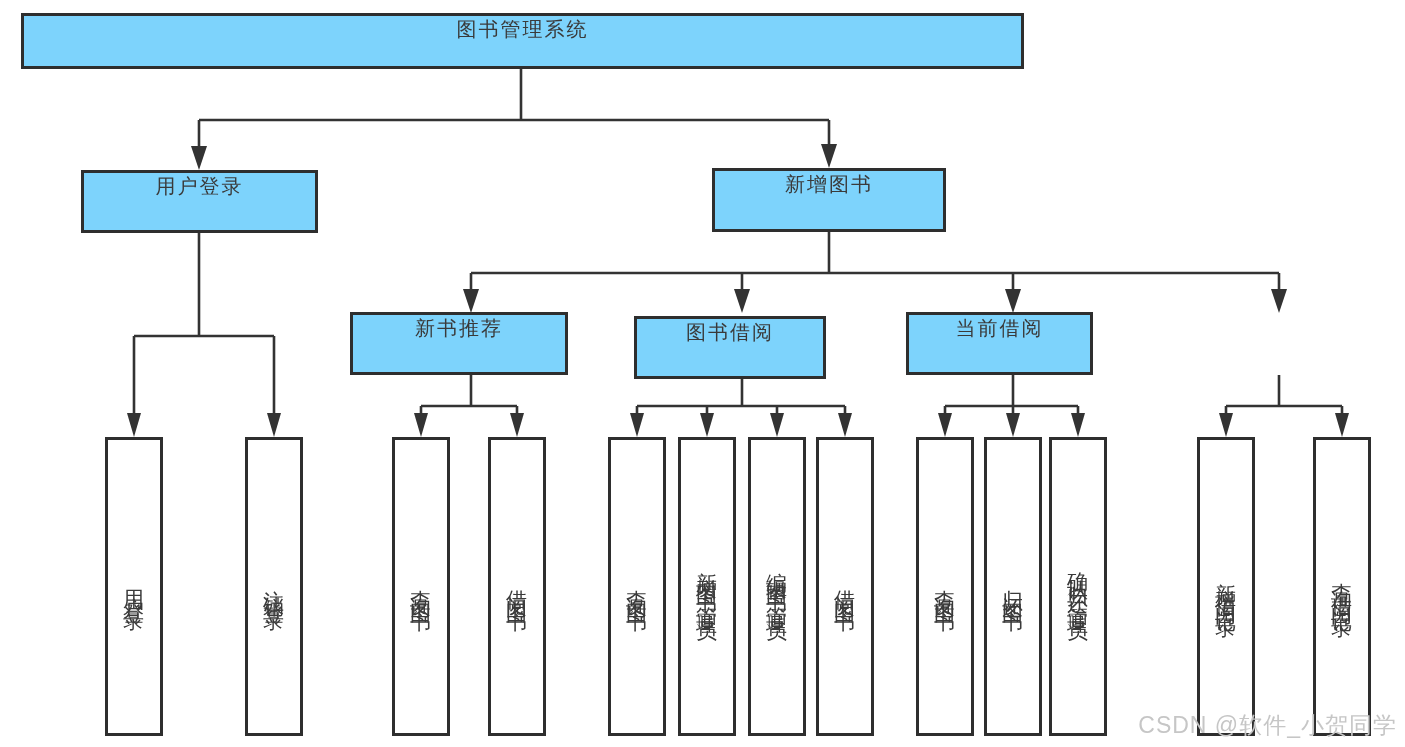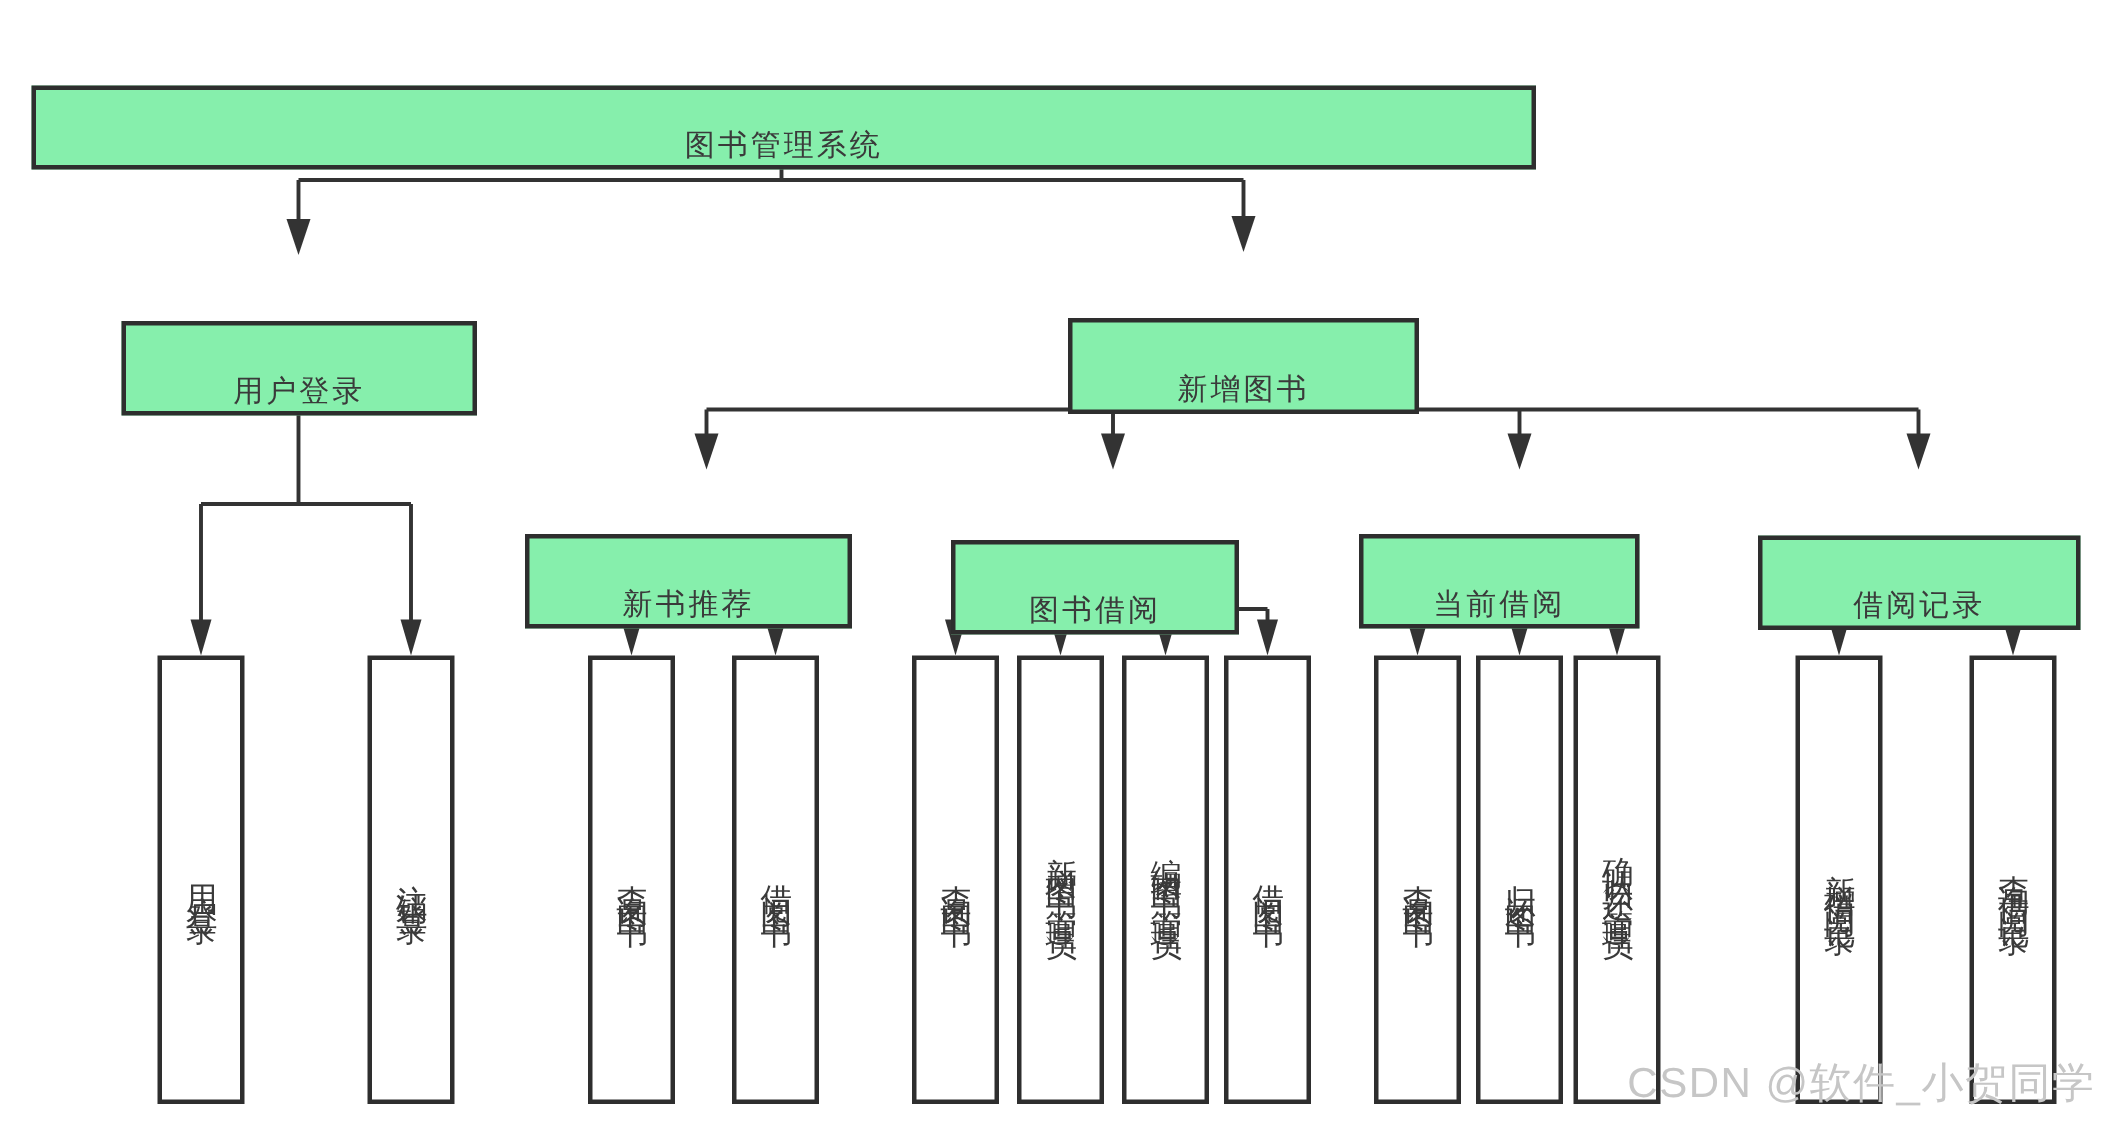--- a/index.html
+++ b/index.html
@@ -9,26 +9,25 @@
     font-family: "Liberation Sans", sans-serif;
     position: relative;
     overflow: hidden;
   }
   .canvas { position: absolute; inset: 0; width: 1405px; height: 747px; }
   svg.wires { position: absolute; left: 0; top: 0; z-index: 0; }
   .hbox {
     position: absolute;
     box-sizing: border-box;
     border: 3px solid #2e2e2e;
-    background: #86efac;
+    background: #7dd3fc;
     display: flex;
-    align-items: flex-end;
+    align-items: flex-start;
     justify-content: center;
     z-index: 1;
-    margin-top: 44px;
   }
   .hbox span {
     font-size: 20px;
     color: #3a3a3a;
     letter-spacing: 2px;
     white-space: nowrap;
   }
   .vbox {
     position: absolute;
     top: 437px;
@@ -47,21 +46,21 @@
     font-size: 21px;
     line-height: 1;
     letter-spacing: 7px;
     color: #3a3a3a;
     white-space: nowrap;
   }
   .watermark {
     position: absolute;
     right: 8px;
     bottom: 6px;
-    font-size: 28px;
+    font-size: 23px;
     color: #c6c6c6;
     z-index: 2;
     letter-spacing: 1px;
     white-space: nowrap;
   }
 </style>
 </head>
 <body>
 
 <div class="canvas">
@@ -122,23 +121,20 @@
 
   <div class="hbox" style="left:350px; top:312px; width:218px; height:63px">
     <span>新书推荐</span>
   </div>
   <div class="hbox" style="left:634px; top:316px; width:192px; height:63px">
     <span>图书借阅</span>
   </div>
   <div class="hbox" style="left:906px; top:312px; width:187px; height:63px">
     <span>当前借阅</span>
   </div>
-  <div class="hbox" style="left:1172px; top:313px; width:215px; height:63px">
-    <span>借阅记录</span>
-  </div>
 
   <div class="vbox" style="left:105px">
     <span>用户登录</span>
   </div>
   <div class="vbox" style="left:245px">
     <span>注销登录</span>
   </div>
 
   <div class="vbox" style="left:392px">
     <span>查询图书</span>

